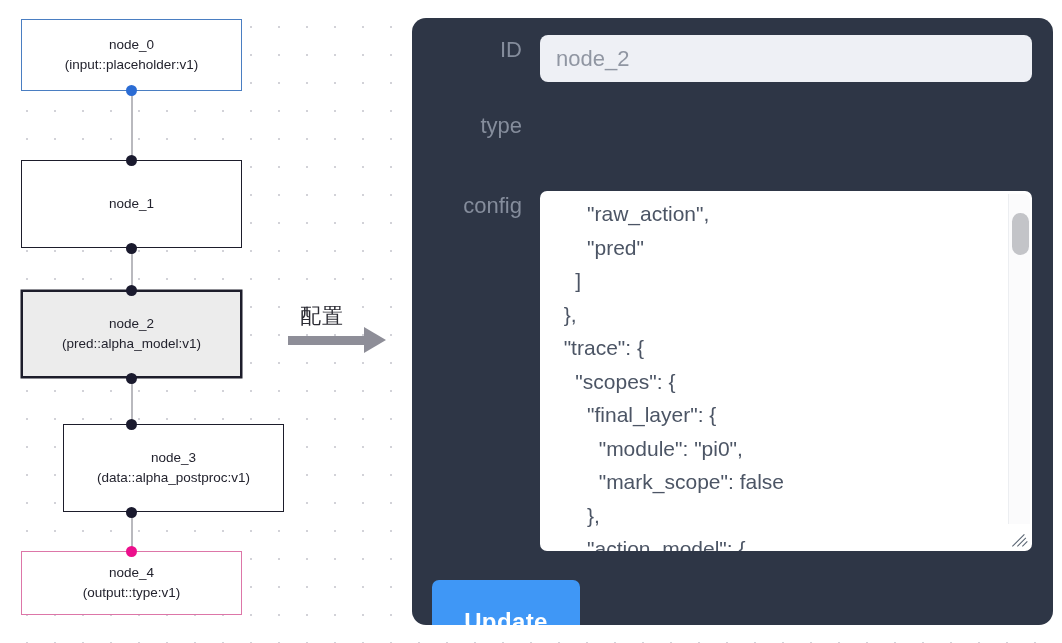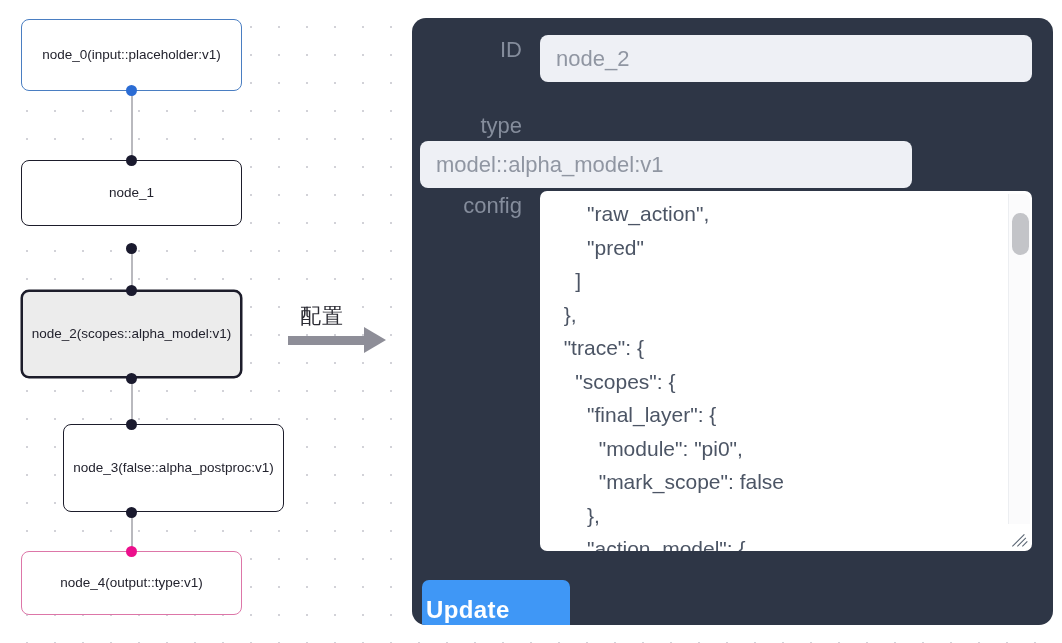--- a/index.html
+++ b/index.html
@@ -44,23 +44,23 @@
   }
   .port.blue  { background: #2b6cd4; }
   .port.pink  { background: #ec0f8c; }
 
   .node {
     position: absolute;
     left: 21px;
     width: 221px;
     background: #ffffff;
     border: 1.6px solid #1d1d2b;
-    border-radius: 8px;
+    border-radius: 0;
     display: flex;
-    flex-direction: row;
+    flex-direction: column;
     align-items: center;
     justify-content: center;
     text-align: center;
     color: #23232e;
     font-size: 13.5px;
     line-height: 20px;
     z-index: 3;
   }
   .node .ntitle { display: block; }
   .node .nsub   { display: block; }
@@ -196,33 +196,33 @@
     height: 1.4px;
     transform-origin: 0 0;
     transform: rotate(-45deg);
   }
   #config-resize-handle i:nth-child(1) { left: 3px;  bottom: 2px;  width: 17px; }
   #config-resize-handle i:nth-child(2) { left: 8px;  bottom: 2px;  width: 12px; }
   #config-resize-handle i:nth-child(3) { left: 13px; bottom: 2px;  width: 7px;  }
 
   #update-button {
     position: absolute;
-    left: 10px; top: 562px;
+    left: 20px; top: 562px;
     width: 148px; height: 52px;
     background: #3f97f6;
     color: #ffffff;
     border: none;
     border-radius: 7px;
     font-family: "Liberation Sans", sans-serif;
     font-size: 24px;
     font-weight: bold;
     letter-spacing: .4px;
     cursor: pointer;
-    padding: 4px;
-    text-align: left;
+    padding: 16px;
+    text-align: center;
     line-height: 52px;
   }
 </style>
 </head>
 <body>
 
 <div id="root">
 
   <div id="flow-canvas">
 
@@ -230,36 +230,36 @@
     <div class="edge-line" style="top:248px; height:48px;"></div>
     <div class="edge-line" style="top:372px; height:48px;"></div>
     <div class="edge-line" style="top:508px; height:42px;"></div>
 
     <div class="node input-node" style="top:19px; height:72px;">
       <span class="ntitle">node_0</span>
       <span class="nsub">(input::placeholder:v1)</span>
     </div>
     <div class="port blue" style="top:85px;"></div>
 
-    <div class="node" style="top:160px; height:66px;">
+    <div class="node" style="top:160px; height:88px;">
       <span class="ntitle">node_1</span>
     </div>
     <div class="port" style="top:155px;"></div>
     <div class="port" style="top:243px;"></div>
 
     <div class="node selected" style="top:290px; height:88px;">
       <span class="ntitle">node_2</span>
-      <span class="nsub">(scopes::alpha_model:v1)</span>
+      <span class="nsub">(pred::alpha_model:v1)</span>
     </div>
     <div class="port" style="top:285px;"></div>
     <div class="port" style="top:373px;"></div>
 
     <div class="node" style="top:424px; height:88px;margin-left:42px;">
       <span class="ntitle">node_3</span>
-      <span class="nsub">(false::alpha_postproc:v1)</span>
+      <span class="nsub">(data::alpha_postproc:v1)</span>
     </div>
     <div class="port" style="top:419px;"></div>
     <div class="port" style="top:507px;"></div>
 
     <div class="node output-node" style="top:551px; height:64px;">
       <span class="ntitle">node_4</span>
       <span class="nsub">(output::type:v1)</span>
     </div>
     <div class="port pink" style="top:546px;"></div>
   </div>
@@ -272,21 +272,20 @@
 
   <div id="config-panel">
 
     <div class="field-row" id="row-id">
       <div class="field-label">ID</div>
       <input class="field-input" id="id-input" type="text" value="node_2" style="">
     </div>
 
     <div class="field-row" id="row-type">
       <div class="field-label">type</div>
-      <input class="field-input" id="type-input" type="text" value="model::alpha_model:v1" style="">
     </div>
 
     <div class="field-row" id="row-config">
       <div class="field-label">config</div>
       <div id="config-textarea-wrap">
         <textarea id="config-textarea" spellcheck="false" style="">      "raw_action",
       "pred"
     ]
   },
   "trace": {

